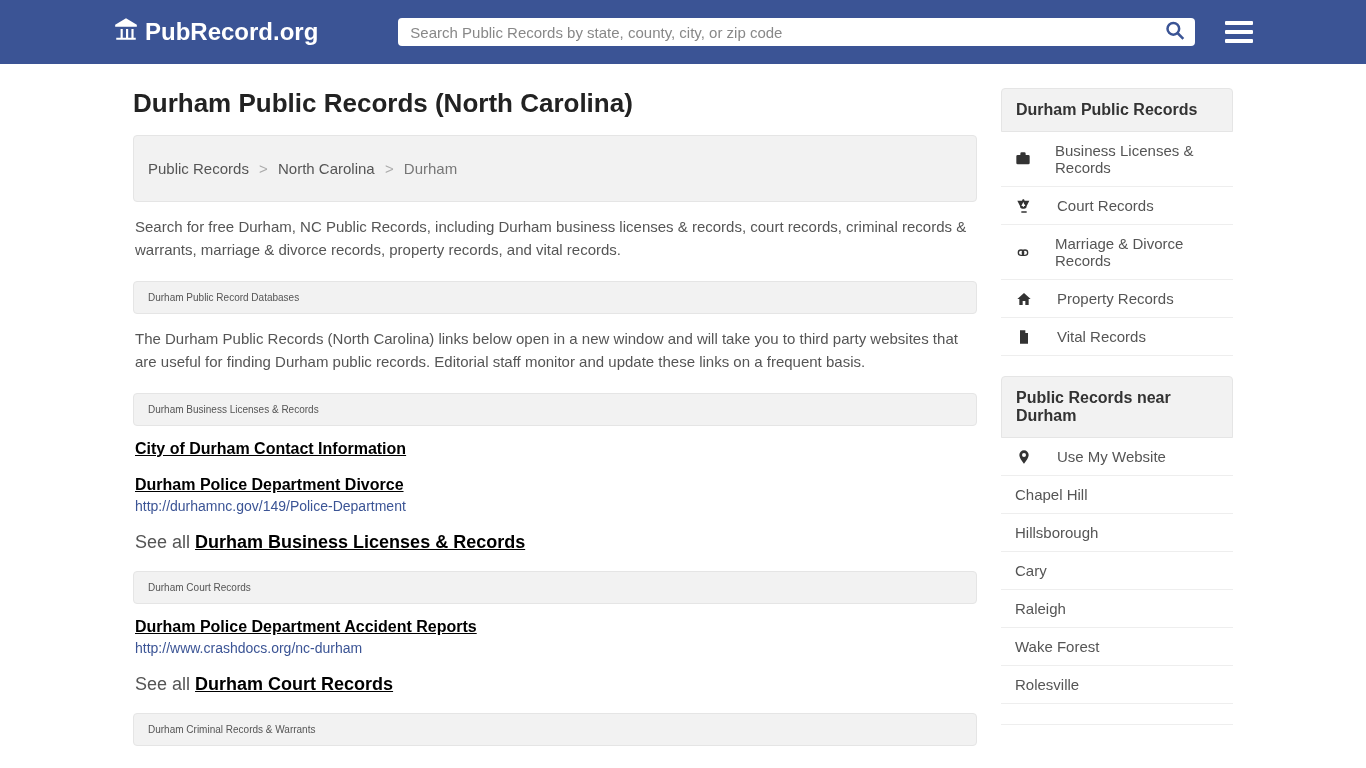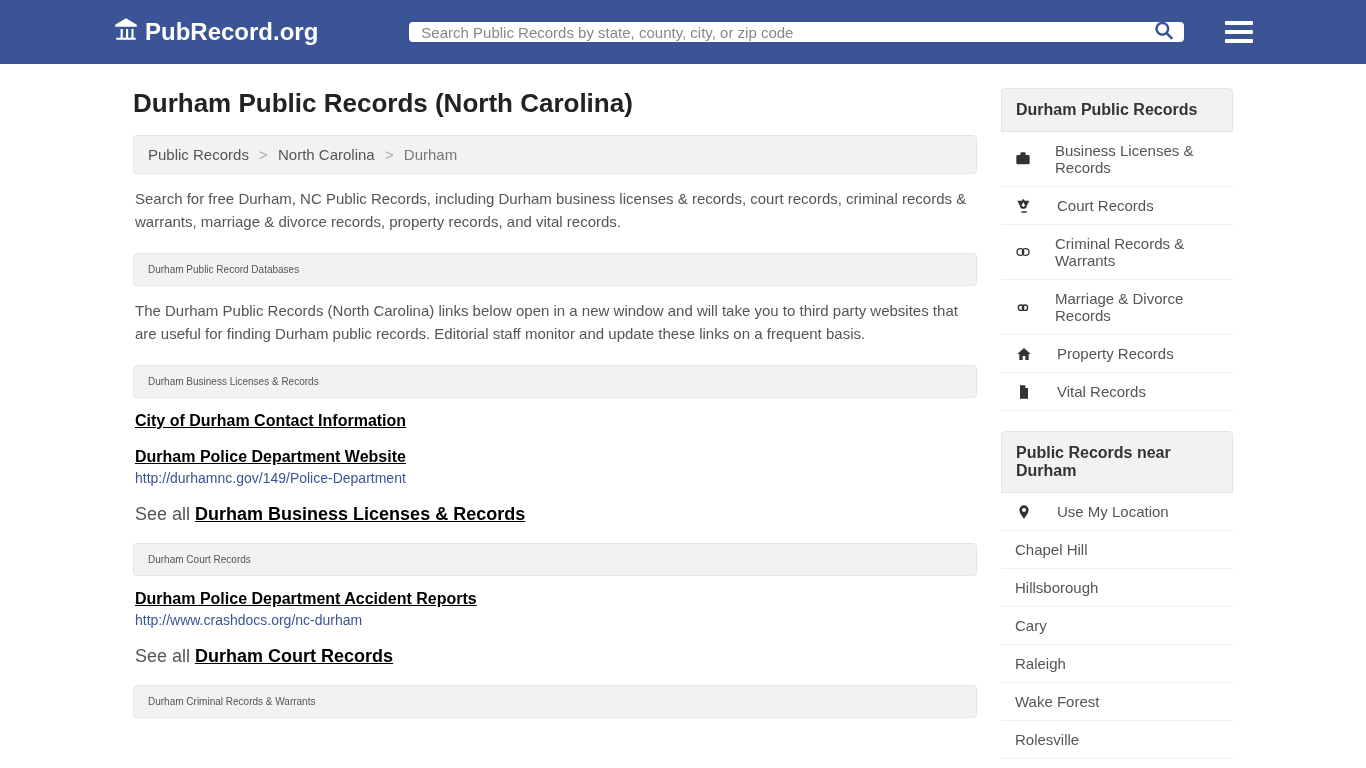--- a/index.html
+++ b/index.html
@@ -1,33 +1,33 @@
 <!DOCTYPE html>
 <html><head>
 <meta charset="utf-8">
 <style>
 * { margin: 0; padding: 0; box-sizing: border-box; }
 body { font-family: -apple-system, BlinkMacSystemFont, "Segoe UI", Helvetica, Arial, sans-serif; font-size: 15px; color: #333; background: #fff; }
 .header { background: #3b5495; height: 64px; display: flex; align-items: center; padding: 0 20px; }
-.header-inner { max-width: 1140px; margin: 0 auto; width: 100%; display: flex; align-items: center; gap: 31px; }
+.header-inner { max-width: 1140px; margin: 0 auto; width: 100%; display: flex; align-items: center; gap: 20px; }
 .logo { display: flex; align-items: center; color: #fff; font-size: 24px; font-weight: bold; text-decoration: none; gap: 6px; white-space: nowrap; }
 .logo svg { width: 26px; height: 26px; fill: #fff; }
 .search-wrap { flex: 1; position: relative; margin-left: 60px; }
-.search-input { width: 100%; height: 20px; border: none; border-radius: 4px; padding: 0 60px 0 12px; font-size: 15px; color: #555; }
+.search-input { width: 100%; height: 28px; border: none; border-radius: 4px; padding: 0 60px 0 12px; font-size: 15px; color: #555; }
 .search-input::placeholder { color: #888; }
 .search-btn { position: absolute; right: 6px; top: 50%; transform: translateY(-50%); background: none; border: none; cursor: pointer; padding: 4px; }
 .search-btn svg { width: 20px; height: 20px; stroke: #3b5495; fill: none; stroke-width: 3; }
 .hamburger { width: 28px; height: 22px; display: flex; flex-direction: column; justify-content: space-between; cursor: pointer; margin-left: 10px; }
 .hamburger span { display: block; height: 4px; background: #fff; border-radius: 1px; }
 .container { max-width: 1140px; margin: 0 auto; padding: 24px 20px; display: flex; gap: 24px; }
 .main { flex: 1; min-width: 0; }
 .sidebar { width: 232px; flex-shrink: 0; }
 h1 { font-size: 26px; font-weight: bold; color: #222; margin-bottom: 16px; }
 .panel-header { background: #f2f2f2; border: 1px solid #e5e5e5; border-radius: 4px; padding: 10px 14px; font-size: 10px; color: #555; margin-bottom: 14px; font-weight: normal; }
-.breadcrumb { background: #f2f2f2; border: 1px solid #e5e5e5; border-radius: 4px; padding: 10px 14px; font-size: 15px; margin-bottom: 14px; }
+.breadcrumb { background: #f2f2f2; border: 1px solid #e5e5e5; border-radius: 4px; padding: 24px 14px; font-size: 15px; margin-bottom: 14px; }
 .breadcrumb a { color: #555; text-decoration: none; }
 .breadcrumb .sep { color: #aaa; margin: 0 6px; }
 .breadcrumb .current { color: #777; }
 .description { color: #555; line-height: 1.5; margin-bottom: 20px; padding: 0 2px; }
 .record-item { margin-bottom: 18px; padding: 0 2px; }
 .record-title { font-weight: bold; color: #000; font-size: 16px; display: block; margin-bottom: 4px; }
 .record-url { color: #3b5495; font-size: 14px; }
 .see-all { color: #555; font-size: 18px; }
 .see-all a { color: #000; font-weight: bold; text-decoration: underline; }
 .sidebar-header { background: #f2f2f2; border: 1px solid #e5e5e5; border-radius: 4px 4px 0 0; padding: 12px 14px; font-weight: bold; font-size: 16px; color: #333; }
@@ -86,21 +86,21 @@
     <p class="description">Search for free Durham, NC Public Records, including Durham business licenses &amp; records, court records, criminal records &amp; warrants, marriage &amp; divorce records, property records, and vital records.</p>
 
     <div class="panel-header">Durham Public Record Databases</div>
     <p class="description">The Durham Public Records (North Carolina) links below open in a new window and will take you to third party websites that are useful for finding Durham public records. Editorial staff monitor and update these links on a frequent basis.</p>
 
     <div class="panel-header">Durham Business Licenses &amp; Records</div>
     <div class="record-item">
       <a href="#" class="record-title">City of Durham Contact Information</a>
     </div>
     <div class="record-item">
-      <a href="#" class="record-title">Durham Police Department Website</a>
+      <a href="#" class="record-title">Durham Police Department Divorce</a>
       <div class="record-url">http://durhamnc.gov/149/Police-Department</div>
     </div>
     <div class="record-item see-all">
       <span>See all </span><a href="#">Durham Business Licenses &amp; Records</a>
     </div>
 
     <div class="panel-header">Durham Court Records</div>
     <div class="record-item">
       <a href="#" class="record-title">Durham Police Department Accident Reports</a>
       <div class="record-url">http://www.crashdocs.org/nc-durham</div>
@@ -133,30 +133,20 @@
                   <path d="M12 2l1 2h7l-4 8a4 4 0 01-8 0h2a2 2 0 004 0l-3-6-3 6a2 2 0 004 0h2a4 4 0 01-8 0l-4-8h7l1-2zm0 4v14h4v2H8v-2h4V6z"></path>
                 </svg>
               </span>
               <span>Court Records</span>
             </a>
           </li>
           <li>
             <a href="#">
               <span class="icon-wrap">
                 <svg viewBox="0 0 24 24">
-                  <path d="M8 6a6 6 0 100 12 6 6 0 000-12zm0 2a4 4 0 110 8 4 4 0 010-8zm8-2a6 6 0 100 12 6 6 0 000-12zm0 2a4 4 0 110 8 4 4 0 010-8z"></path>
-                </svg>
-              </span>
-              <span>Criminal Records &amp; Warrants</span>
-            </a>
-          </li>
-          <li>
-            <a href="#">
-              <span class="icon-wrap">
-                <svg viewBox="0 0 24 24">
                   <path d="M9 8a5 5 0 100 10 5 5 0 000-10zm0 2a3 3 0 110 6 3 3 0 010-6zm6-2a5 5 0 100 10 5 5 0 000-10zm0 2a3 3 0 110 6 3 3 0 010-6z"></path>
                 </svg>
               </span>
               <span>Marriage &amp; Divorce Records</span>
             </a>
           </li>
           <li>
             <a href="#">
               <span class="icon-wrap">
                 <svg viewBox="0 0 24 24">
@@ -181,21 +171,21 @@
     <div class="sidebar-block">
       <div class="sidebar-header">Public Records near Durham</div>
       <ul class="sidebar-list near-list" id="near-list">
           <li>
             <a href="#">
               <span class="icon-wrap">
                 <svg viewBox="0 0 24 24">
                   <path d="M12 2a7 7 0 00-7 7c0 5 7 13 7 13s7-8 7-13a7 7 0 00-7-7zm0 10a3 3 0 110-6 3 3 0 010 6z"></path>
                 </svg>
               </span>
-              <span>Use My Location</span>
+              <span>Use My Website</span>
             </a>
           </li>
           <li>
             <a href="#">Chapel Hill</a>
           </li>
           <li>
             <a href="#">Hillsborough</a>
           </li>
           <li>
             <a href="#">Cary</a>

